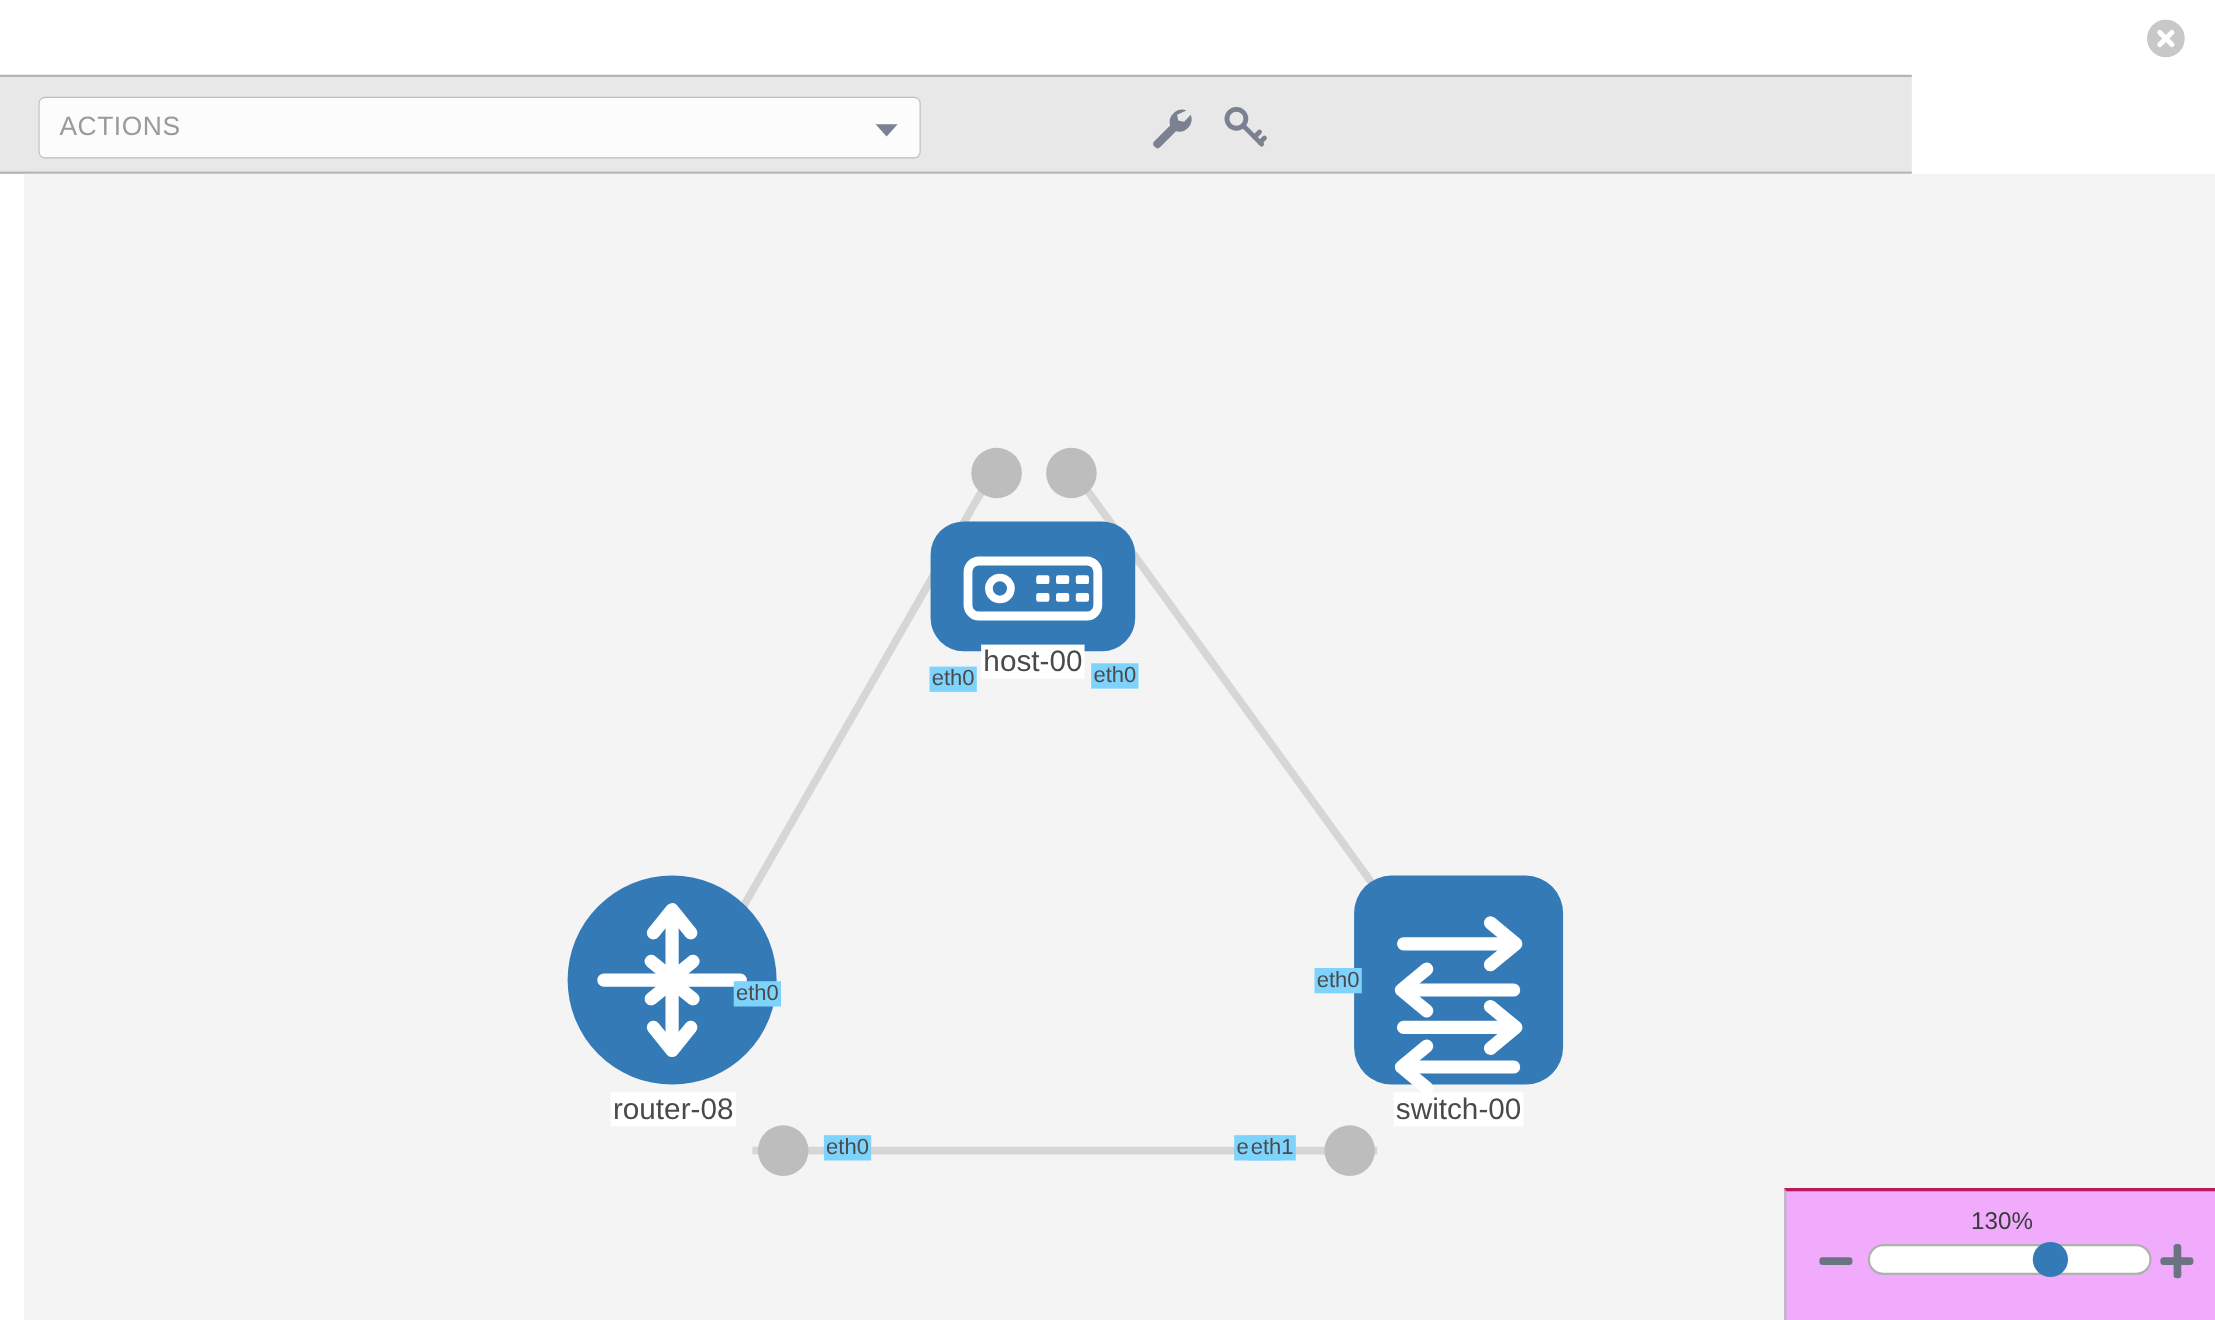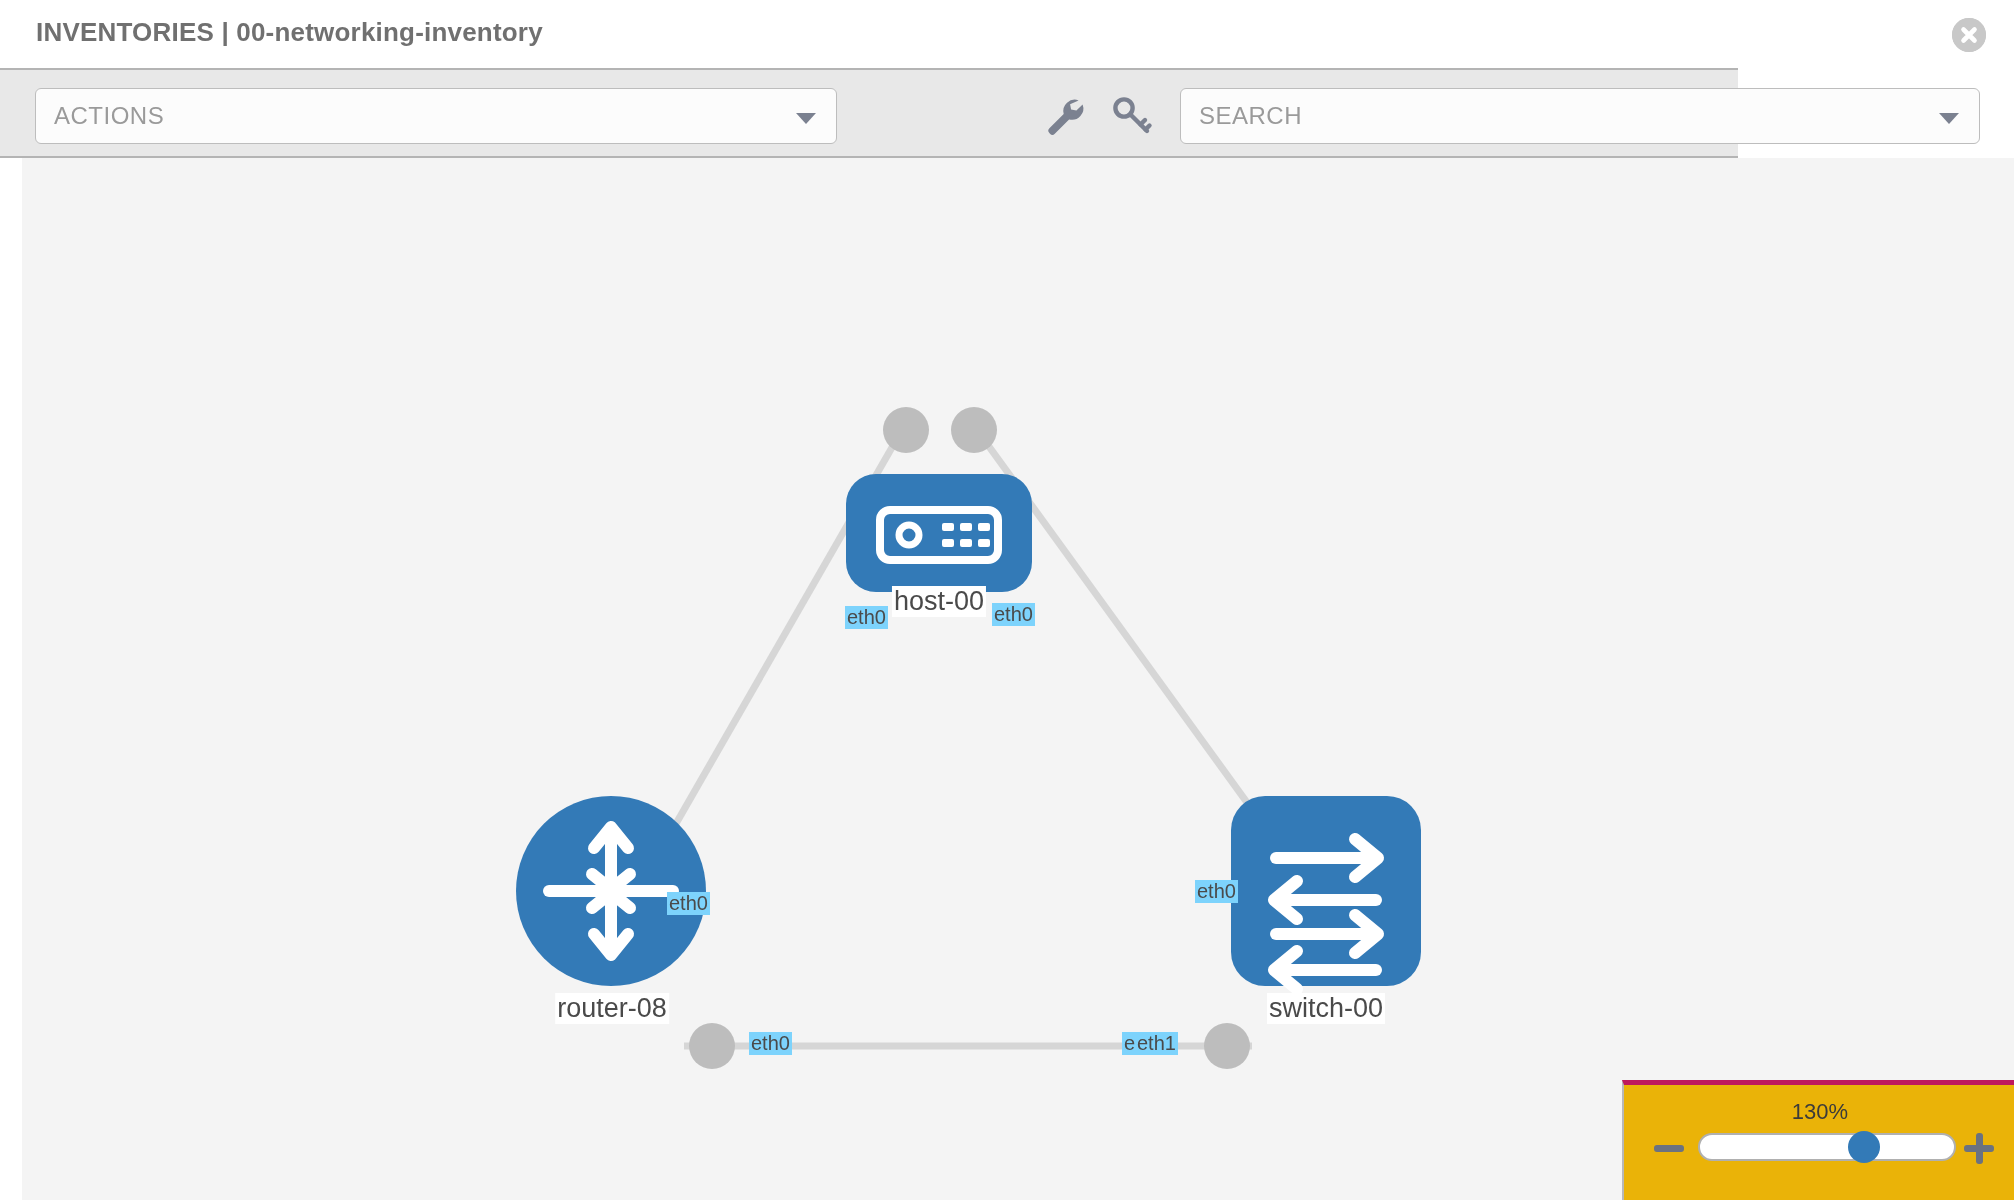--- a/index.html
+++ b/index.html
@@ -156,22 +156,22 @@
     padding: 0 2px;
   }
 
   
   .zoom-panel {
     position: absolute;
     left: 1622px;
     top: 1080px;
     width: 392px;
     height: 120px;
-    background: #eab308;
-    border-top: 5px solid #be185d;
+    background: #f0abfc;
+    border-top: 3px solid #be185d;
     border-left: 2px solid #b8b8b8;
     box-sizing: border-box;
   }
   .zoom-value {
     position: absolute;
     top: 14px;
     left: 0;
     width: 392px;
     text-align: center;
     font-size: 22px;
@@ -219,21 +219,20 @@
     background: #337ab7;
     cursor: grab;
   }
 </style>
 </head>
 <body>
 
 <div id="app">
 
   <div class="header">
-    <div class="header-title">INVENTORIES | 00-networking-inventory</div>
 
     <div class="close-btn">
       <svg width="34" height="34" viewBox="0 0 34 34" aria-hidden="true">
         <circle cx="17" cy="17" r="17" fill="#c8c8c8"></circle>
         <path d="M11.5 11.5 L22.5 22.5 M22.5 11.5 L11.5 22.5" stroke="#ffffff" stroke-width="4.6" stroke-linecap="round"></path>
       </svg>
     </div>
   </div>
 
   <div class="toolbar">
@@ -257,24 +256,20 @@
       <svg width="46" height="46" viewBox="0 0 46 46" aria-hidden="true">
         <g fill="none" stroke="#7b8190" stroke-width="4.4" stroke-linecap="round">
           <circle cx="16" cy="16" r="8.6" fill="none"></circle>
           <path d="M22.2 22.2 L39 39"></path>
           <path d="M32.5 32.5 L37 28"></path>
           <path d="M37.5 37.5 L41.5 33.5"></path>
         </g>
       </svg>
     </div>
 
-    <div class="search-select">
-      <span class="search-label">SEARCH</span>
-      <span class="caret"></span>
-    </div>
   </div>
 
   <div class="canvas">
 
     <svg class="graph-svg" viewBox="0 0 2014 1042">
 
       <g>
         <line x1="880" y1="272" x2="640" y2="690" stroke="#d6d6d6" stroke-width="7"></line>
         <line x1="955" y1="272" x2="1258" y2="690" stroke="#d6d6d6" stroke-width="7"></line>
         <line x1="662" y1="888" x2="1230" y2="888" stroke="#d6d6d6" stroke-width="7"></line>

